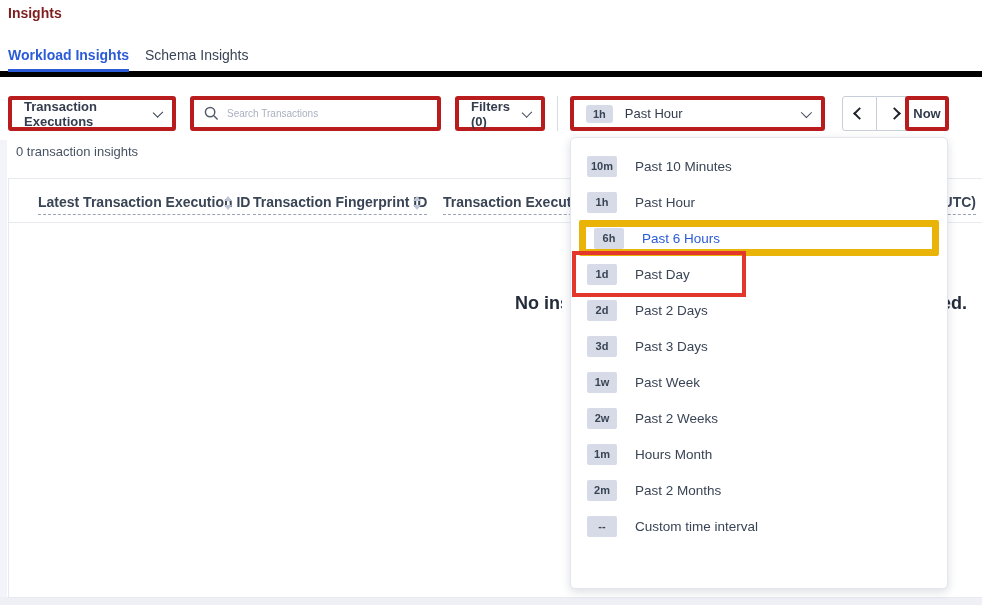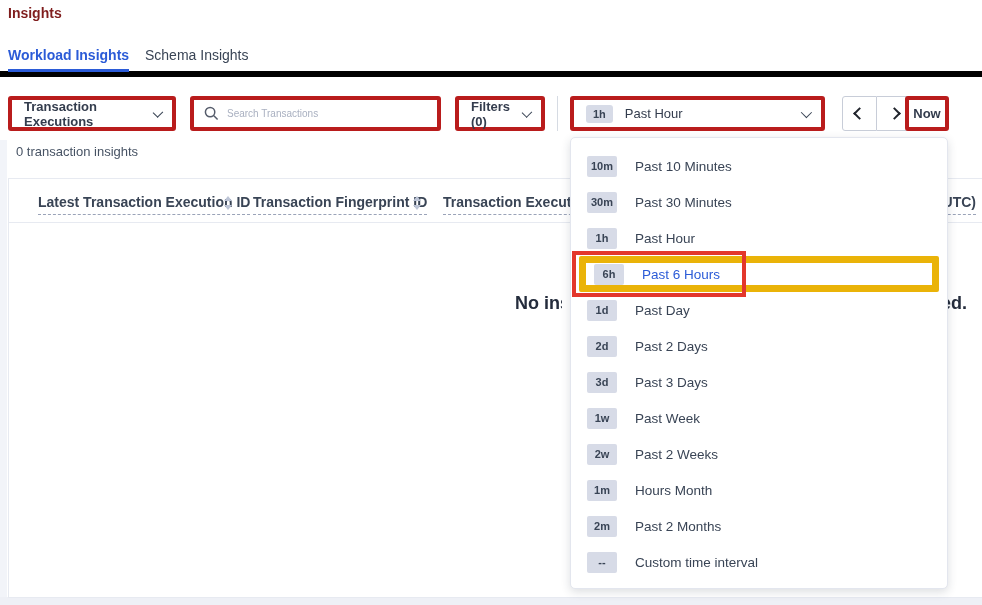--- a/index.html
+++ b/index.html
@@ -180,24 +180,20 @@
 
 <div class="empty-frag empty-frag-left">No insights found for the time period defined.</div>
 <div class="empty-frag empty-frag-right"><span>No insights found for the time period defined.</span></div>
 
 <div class="dropdown">
   <div class="dd-item">
     <span class="dd-badge">10m</span>
     <span class="dd-label">Past 10 Minutes</span>
   </div>
   <div class="dd-item">
-    <span class="dd-badge">30m</span>
-    <span class="dd-label">Past 30 Minutes</span>
-  </div>
-  <div class="dd-item">
     <span class="dd-badge">1h</span>
     <span class="dd-label">Past Hour</span>
   </div>
   <div class="dd-item selected">
     <span class="dd-badge">6h</span>
     <span class="dd-label">Past 6 Hours</span>
   </div>
   <div class="dd-item">
     <span class="dd-badge">1d</span>
     <span class="dd-label">Past Day</span>

